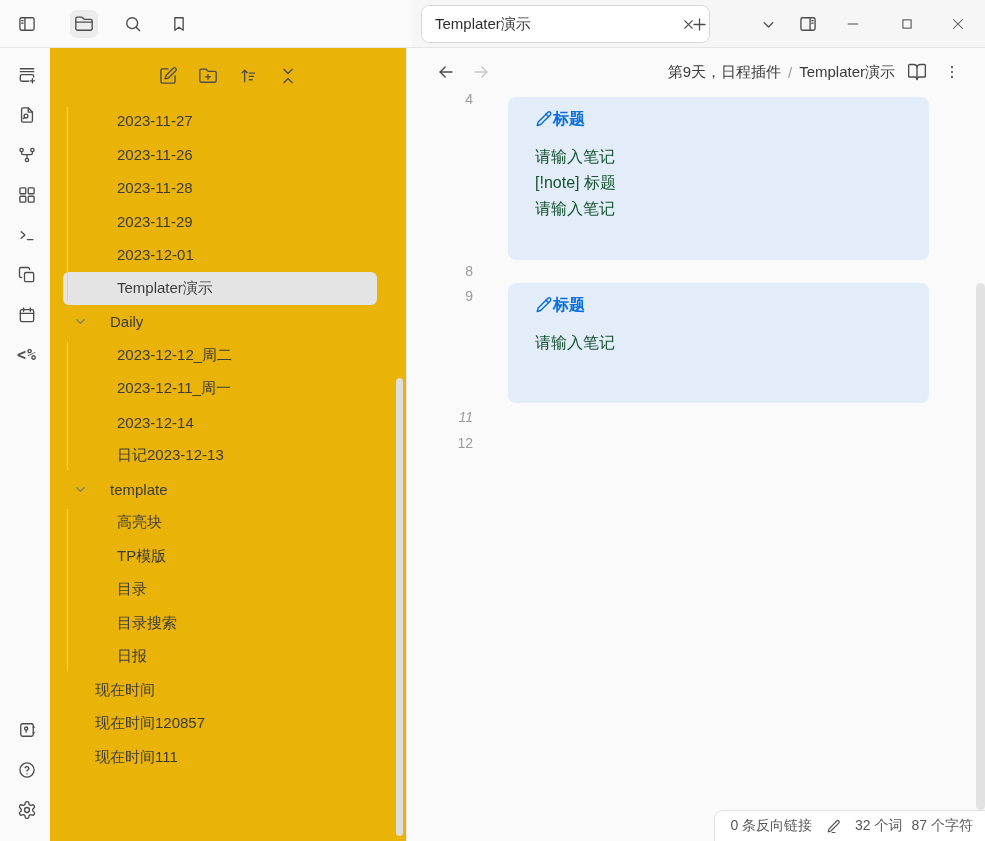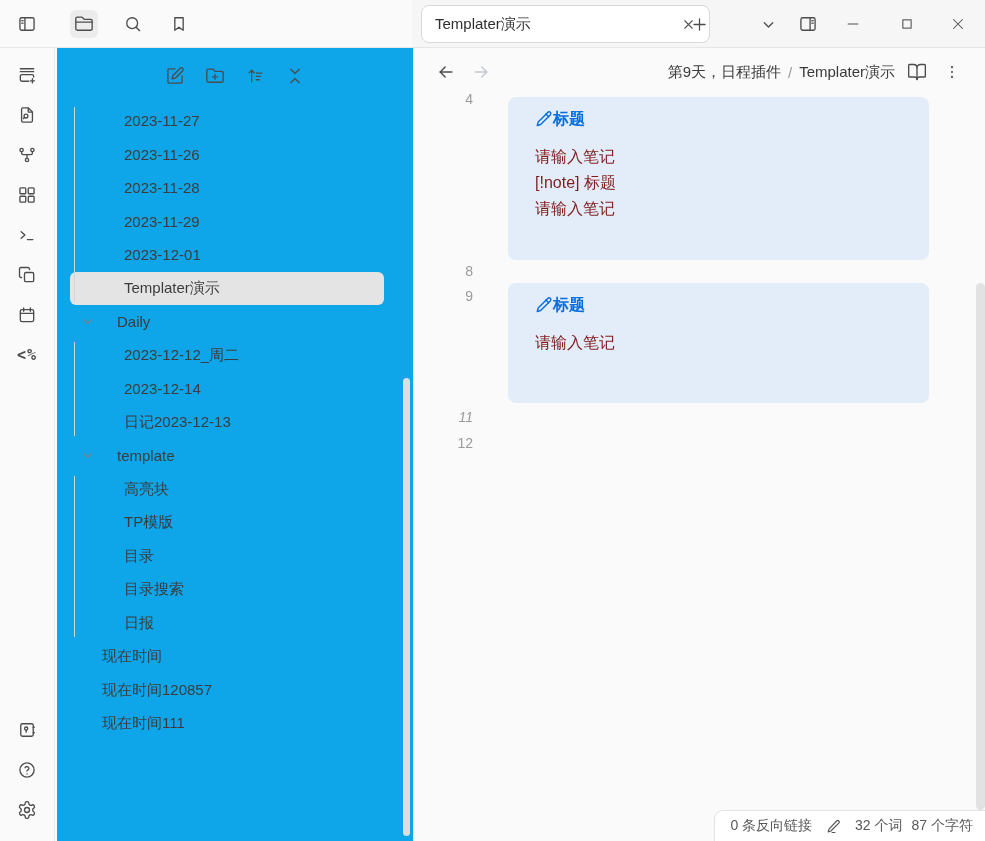--- a/index.html
+++ b/index.html
@@ -27,22 +27,22 @@
             background:#fafafa; border-right:1px solid #e7e7e7;
             display:flex; flex-direction:column; align-items:center;
             padding:13px 0 17px; z-index:2; }
   .ribbon .icbtn { margin-bottom:12px; }
   .ribbon .spacer { flex:1; }
   .ribbon .last { margin-bottom:0; }
   .tpl-glyph { font-family:"DejaVu Sans Mono", monospace; font-size:15px;
                font-weight:bold; color:#4c4c4c; letter-spacing:1px; }
 
   
-  .sidebar { position:absolute; left:57px; top:48px; bottom:0; width:357px;
-             background:#0ea5e9; border-right:1px solid #e7e7e7; z-index:2; overflow:hidden;text-decoration:underline; }
+  .sidebar { position:absolute; left:50px; top:48px; bottom:0; width:357px;
+             background:#eab308; border-right:1px solid #e7e7e7; z-index:2; overflow:hidden;text-decoration:underline; }
   .sb-toolbar { height:56px; display:flex; align-items:center; justify-content:center; gap:12px; }
   .tree { position:absolute; left:0; top:56px; right:0; }
   .trow { height:33.5px; display:flex; align-items:center;
           margin:0 29px 0 13px; border-radius:6px; font-size:15px; color:#3c3c3c;
           white-space:nowrap; cursor:default; }
   .trow.lv1 { padding-left:54px; }
   .trow.lv0 { padding-left:32px; }
   .trow.folder { padding-left:10px; gap:22px; }
   .trow.selected { background:#e4e4e4; }
   .chev { color:#7d7d7d; }
@@ -85,21 +85,21 @@
         font-size:14px; color:#9b9b9b; }
   .ln1 { top:43px; } .ln2 { top:215px; } .ln3 { top:240px; }
   .ln4 { top:361px;font-style:italic; } .ln5 { top:387px; }
 
   .callout { position:absolute; left:96px; width:421px; background:#e3edf9;
              border-radius:8px; padding:10px 20px 0 27px; }
   .callout.c1 { top:49px;  height:163px; }
   .callout.c2 { top:235px; height:120px; }
   .co-title { display:flex; align-items:center; height:24px;
               color:#086ddd; font-weight:bold; font-size:16px; }
-  .co-body { margin-top:13px; font-size:16px; line-height:26px; color:#7f1d1d; }
+  .co-body { margin-top:13px; font-size:16px; line-height:26px; color:#14532d; }
 
   .ed-thumb { position:absolute; right:0; top:235px; height:527px; width:9px;
               background:#e2e2e2; border-radius:5px; }
 
   
   .statusbar { position:absolute; right:0; bottom:0; height:31px; background:#fff;
                border-top:1px solid #e2e2e2; border-left:1px solid #e2e2e2;
                border-top-left-radius:9px; display:flex; align-items:center;
                gap:13px; padding:0 12px 0 15px; font-size:14px; color:#585858; z-index:4; }
   .statusbar .cnt { margin-left:-4px; }
@@ -263,20 +263,23 @@
     </div>
     <div class="trow folder">
       <svg class="chev" viewBox="0 0 24 24" width="15" height="15" fill="none" stroke="currentColor" stroke-width="2" stroke-linecap="round" stroke-linejoin="round">
           <path d="M6 9l6 6 6-6"></path>
         </svg>
       <span>Daily</span>
     </div>
     <div class="tgroup">
       <div class="trow lv1">
           <span>2023-12-12_周二</span>
+        </div>
+      <div class="trow lv1">
+          <span>2023-12-11_周一</span>
         </div>
       <div class="trow lv1">
           <span>2023-12-14</span>
         </div>
       <div class="trow lv1">
           <span>日记2023-12-13</span>
         </div>
     </div>
     <div class="trow folder">
       <svg class="chev" viewBox="0 0 24 24" width="15" height="15" fill="none" stroke="currentColor" stroke-width="2" stroke-linecap="round" stroke-linejoin="round">

